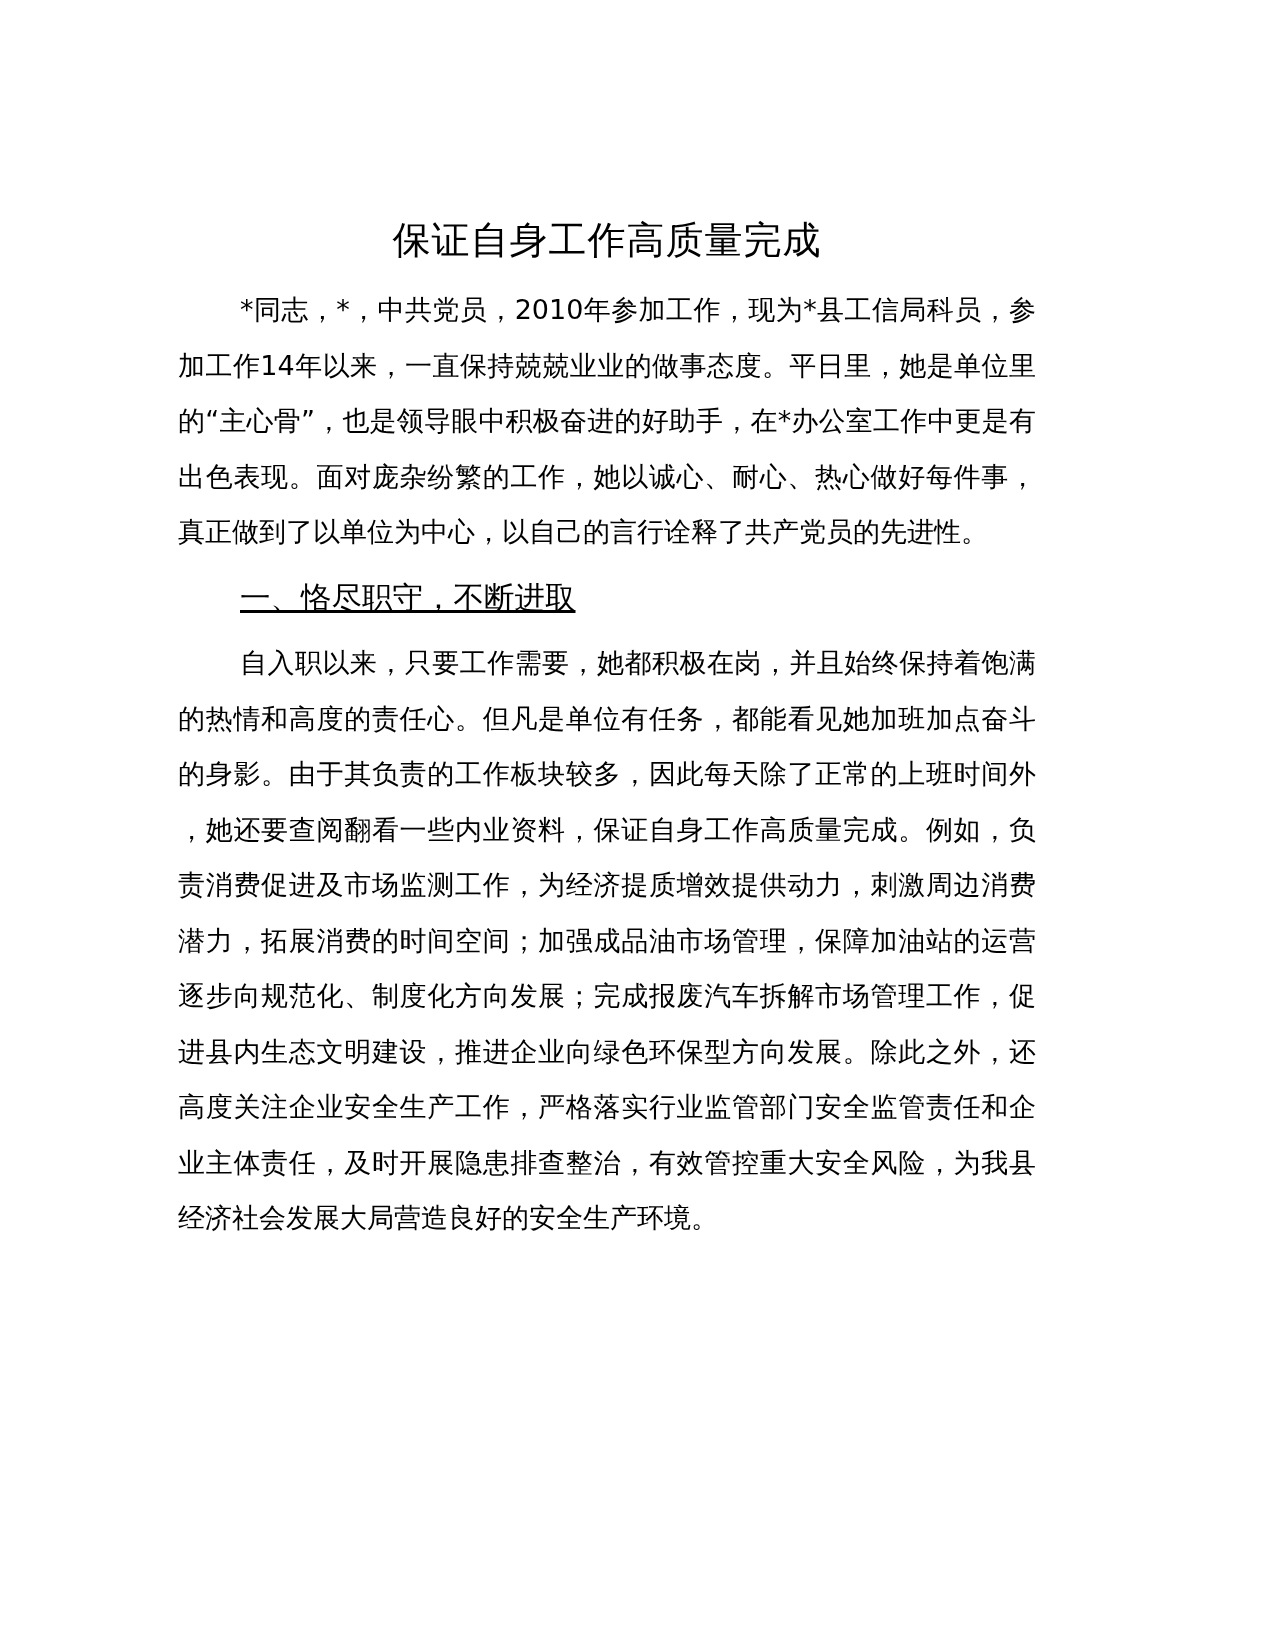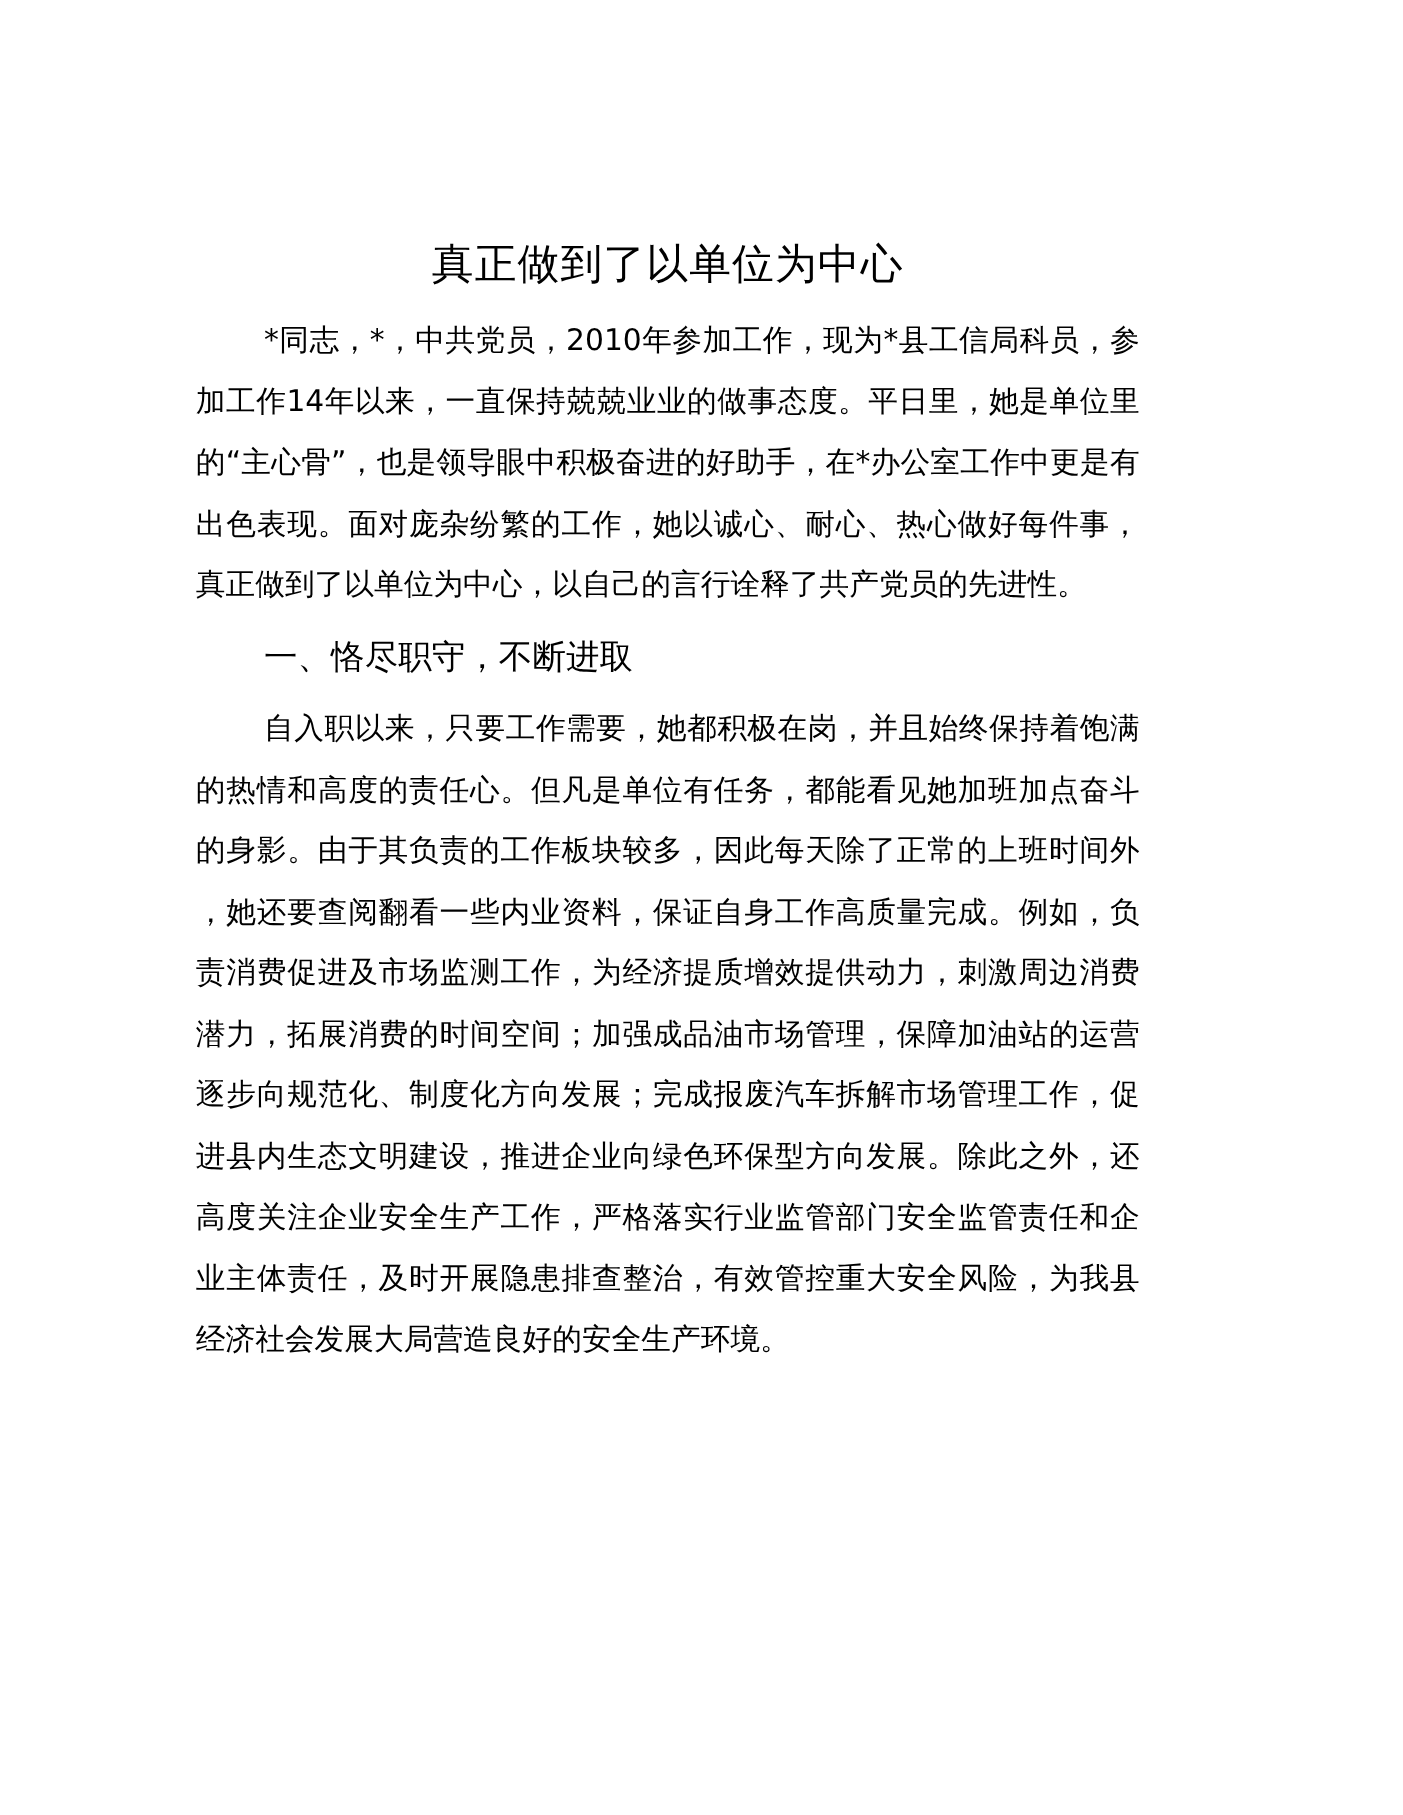--- a/index.html
+++ b/index.html
@@ -38,28 +38,29 @@
       text-justify: inter-character;
       word-break: break-all;
       line-break: anywhere;
     }
     .heading {
       font-size: 30.5px;
       line-height: 55.5px;
       margin: 0 0 10px 0;
       text-indent: 62px;
       font-weight: normal;
+      text-decoration: underline;
     }
     .gap { height: 10px; }
   </style>
 </head>
 <body>
 
 <div class="page">
-  <h1 class="title">真正做到了以单位为中心</h1>
+  <h1 class="title">保证自身工作高质量完成</h1>
 
   <p class="para">*同志，*，中共党员，2010年参加工作，现为*县工信局科员，参加工作14年以来，一直保持兢兢业业的做事态度。平日里，她是单位里的“主心骨”，也是领导眼中积极奋进的好助手，在*办公室工作中更是有出色表现。面对庞杂纷繁的工作，她以诚心、耐心、热心做好每件事，真正做到了以单位为中心，以自己的言行诠释了共产党员的先进性。</p>
 
   <div class="gap"></div>
 
   <h2 class="heading">一、恪尽职守，不断进取</h2>
 
   <p class="para">自入职以来，只要工作需要，她都积极在岗，并且始终保持着饱满的热情和高度的责任心。但凡是单位有任务，都能看见她加班加点奋斗的身影。由于其负责的工作板块较多，因此每天除了正常的上班时间外，她还要查阅翻看一些内业资料，保证自身工作高质量完成。例如，负责消费促进及市场监测工作，为经济提质增效提供动力，刺激周边消费潜力，拓展消费的时间空间；加强成品油市场管理，保障加油站的运营逐步向规范化、制度化方向发展；完成报废汽车拆解市场管理工作，促进县内生态文明建设，推进企业向绿色环保型方向发展。除此之外，还高度关注企业安全生产工作，严格落实行业监管部门安全监管责任和企业主体责任，及时开展隐患排查整治，有效管控重大安全风险，为我县经济社会发展大局营造良好的安全生产环境。</p>
 </div>
 

